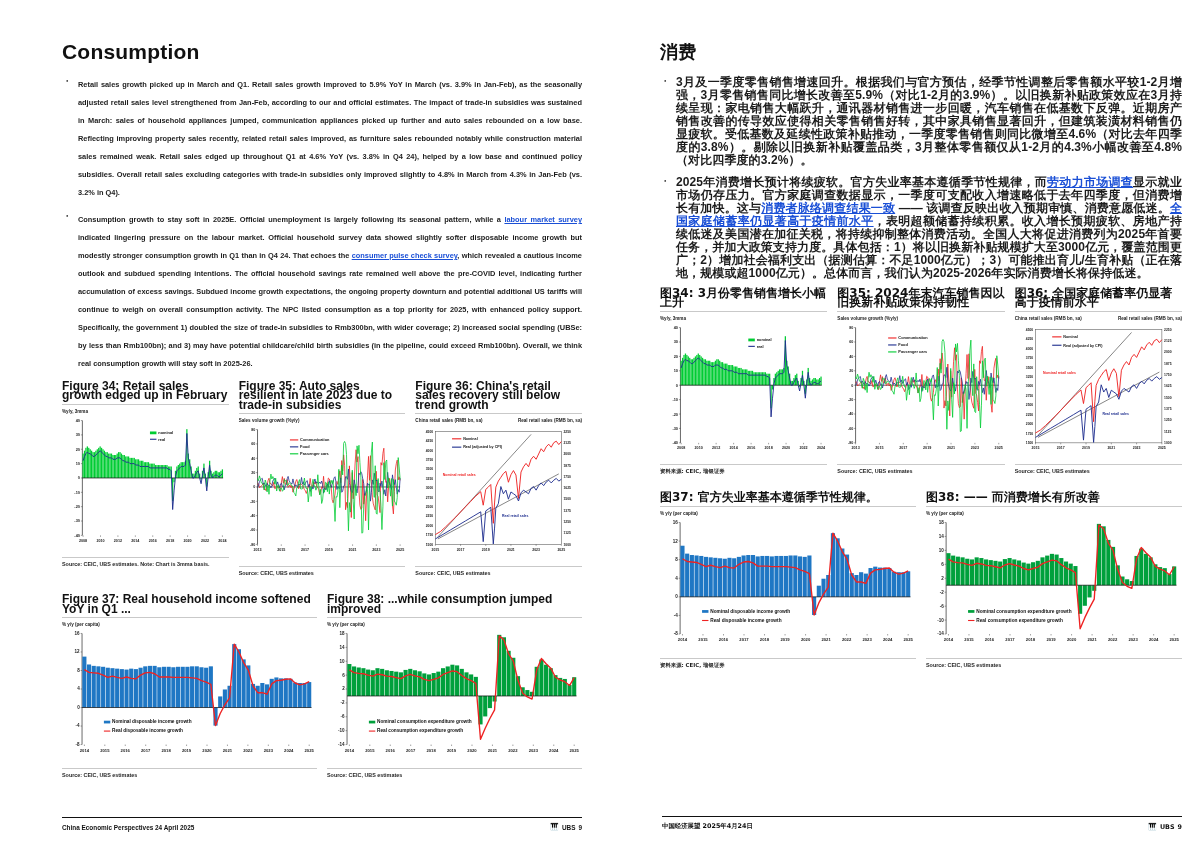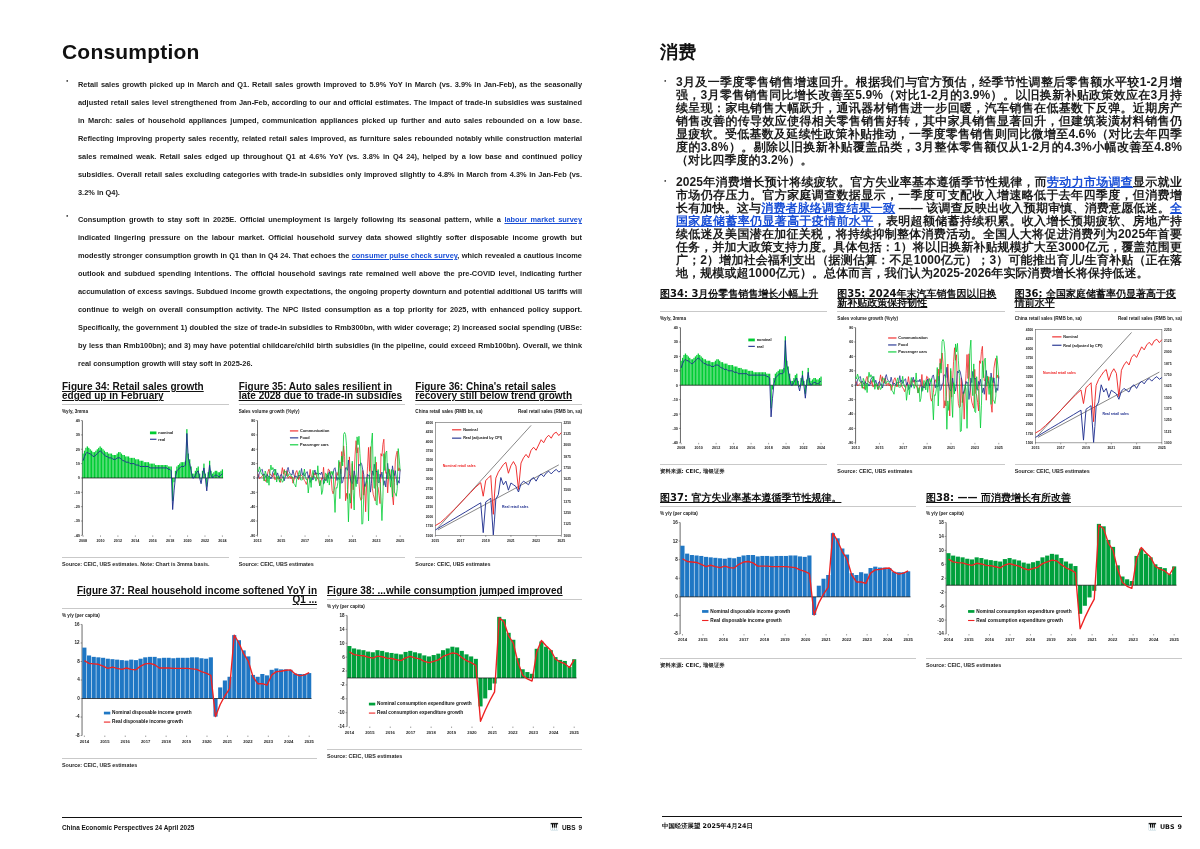--- a/index.html
+++ b/index.html
@@ -39,22 +39,22 @@
   ul.bullets.cn > li {
     font-family:Liberation Sans, sans-serif;
     font-size:12px; line-height:13px; letter-spacing:.1px;
   }
   .lnk { color:#1a4fd6; text-decoration:underline; }
 
   
   .fig-row { display:flex; gap:10px; margin-top:6px; }
   .fig { flex:1 1 0; min-width:0; }
   .fig-title {
-    font-size:10px; font-weight:700; line-height:9.4px; min-height:19px;
-    color:#111; margin-bottom:3px;text-decoration:underline;
+    font-size:12px; font-weight:700; line-height:9.4px; min-height:19px;
+    color:#111; margin-bottom:3px;
   }
   .fig-title.cn { font-family:"DejaVu Sans", sans-serif; }
   .fig-hr { height:1px; background:#c9c9c9; margin-bottom:4px; }
   .axis-label {
     font-size:4.6px; font-weight:700; color:#222; line-height:6px;
     display:flex; justify-content:space-between;
   }
   .chart-box { position:relative; width:100%; }
   .chart-box svg { display:block; width:100%; }
   .src {
@@ -239,21 +239,21 @@
                 <text x="104" y="20.6" font-size="4.2" text-anchor="start" fill="#111" font-family="Liberation Sans, sans-serif" font-weight="bold">nominal</text>
                 <line x1="95" y1="26.2" x2="102" y2="26.2" stroke="#1f2f8f" stroke-width="1.2"></line>
                 <text x="104" y="27.6" font-size="4.2" text-anchor="start" fill="#111" font-family="Liberation Sans, sans-serif" font-weight="bold">real</text>
               </g>
           </svg>
         </div>
         <div class="src">Source: CEIC, UBS estimates. Note: Chart is 3mma basis.</div>
       </div>
 
       <div class="fig">
-        <div class="fig-title">Figure 35: Auto sales resilient in late 2028 due to trade-in subsidies</div>
+        <div class="fig-title">Figure 35: Auto sales resilient in late 2023 due to trade-in subsidies</div>
         <div class="fig-hr"></div>
         <div class="axis-label">
           <span>Sales volume growth (%y/y)</span>
         </div>
         <div class="chart-box">
           <svg viewBox="0 0 180 150" preserveAspectRatio="none">
             <g id="f35">
                 <line x1="20" y1="6" x2="20" y2="130" stroke="#333" stroke-width="0.8"></line>
                 <line x1="18.4" y1="130" x2="20" y2="130" stroke="#333" stroke-width="0.5"></line>
                 <text x="17.6" y="131.5" font-size="4" text-anchor="end" fill="#222" font-family="Liberation Sans, sans-serif" font-weight="bold">-80</text>
@@ -362,21 +362,21 @@
                 <text x="158" y="137" font-size="3.8" text-anchor="middle" fill="#222" font-family="Liberation Sans, sans-serif" font-weight="bold">2025</text>
               </g>
           </svg>
         </div>
         <div class="src">Source: CEIC, UBS estimates</div>
       </div>
     </div>
 
     <div class="fig-row" style="margin-top:18px;">
       <div class="fig">
-        <div class="fig-title" style="min-height:10px;text-align:right;">Figure 37: Real household income softened YoY in Q1 ...</div>
+        <div class="fig-title" style="min-height:10px;">Figure 37: Real household income softened YoY in Q1 ...</div>
         <div class="fig-hr"></div>
         <div class="axis-label">
           <span>% y/y (per capita)</span>
         </div>
         <div class="chart-box">
           <svg viewBox="0 0 280 150" preserveAspectRatio="none">
             <g id="f37">
                 <line x1="22" y1="6" x2="22" y2="128" stroke="#333" stroke-width="0.8"></line>
                 <line x1="20.4" y1="128" x2="22" y2="128" stroke="#333" stroke-width="0.5"></line>
                 <text x="19.4" y="129.6" font-size="5" text-anchor="end" fill="#222" font-family="Liberation Sans, sans-serif" font-weight="bold">-8</text>

